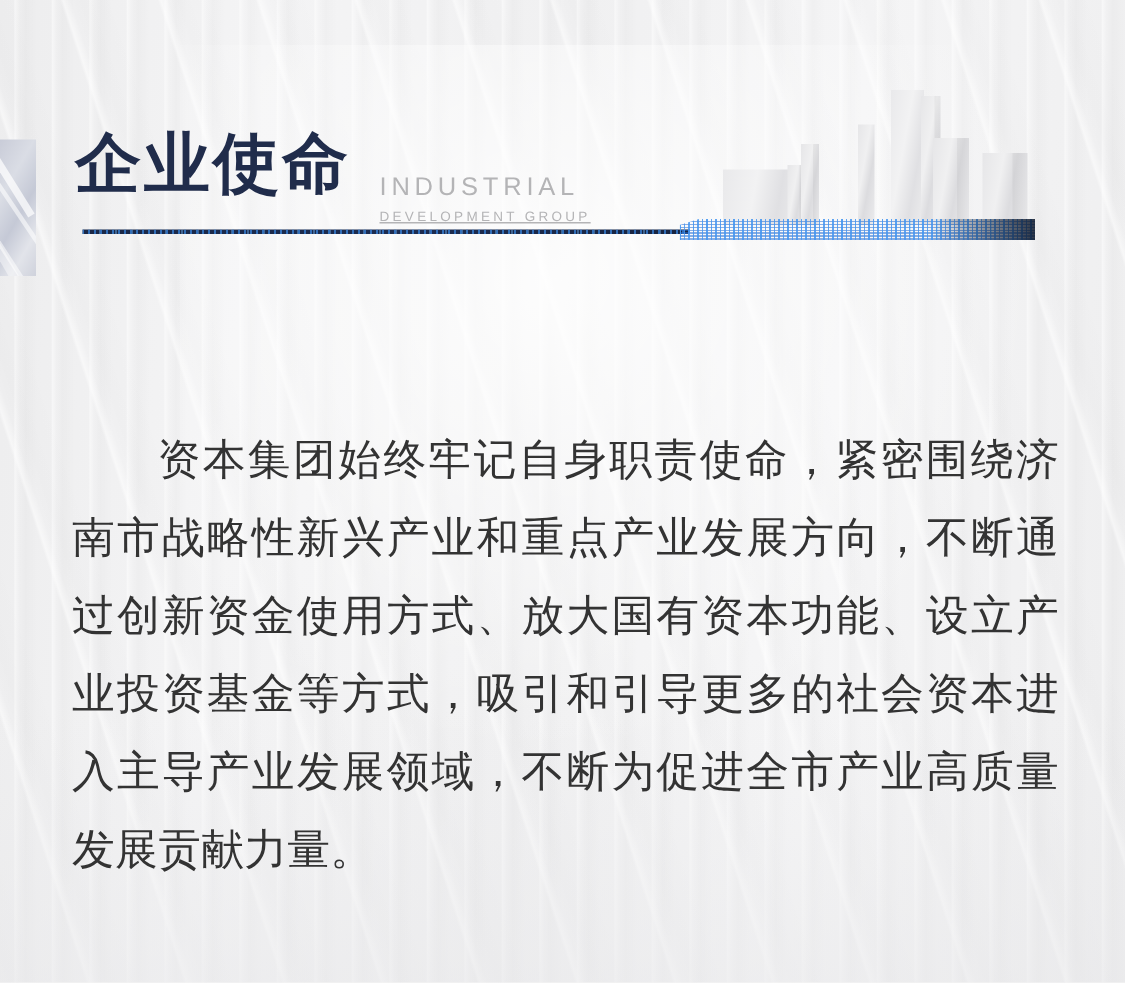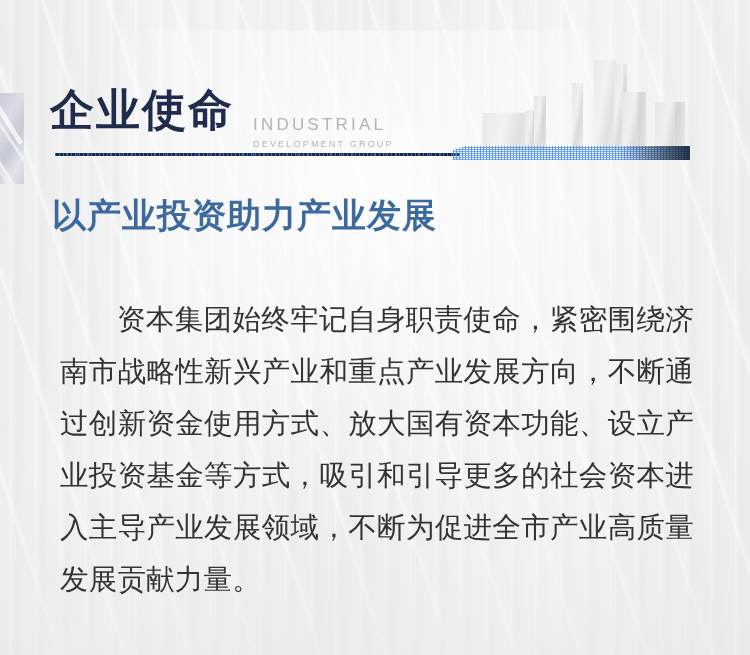--- a/index.html
+++ b/index.html
@@ -202,20 +202,21 @@
     color: #b4b4b6;
     line-height: 1.55;
   }
   .subtitle-en .l1 {
     font-size: 17px;
     letter-spacing: 3.2px;
   }
   .subtitle-en .l2 {
     font-size: 9px;
     letter-spacing: 2.2px;
+    text-decoration: underline;
   }
 
   .heading-blue {
     position: absolute;
     left: 52px;
     top: 198px;
     font-size: 34px;
     font-weight: 700;
     letter-spacing: 1px;
     color: #3c6a9f;
@@ -229,21 +230,21 @@
     left: 44px;
     top: 277px;
     width: 666px;
     font-size: 28.5px;
     line-height: 52px;
     color: #333333;
     text-align: justify;
     text-align-last: left;
     letter-spacing: 0.2px;
   }
-  .body-copy p { margin: 16px; }
+  .body-copy p { margin: 4px; }
   .body-copy p:first-child { text-indent: 2em; }
 </style>
 </head>
 <body>
 
 <div id="page">
 
   <div class="bg-vertical-streaks"></div>
   <div class="bg-diagonal-rays"></div>
   <div class="bg-soft-glow"></div>
@@ -278,19 +279,18 @@
   <div class="divider-wrap">
     <div class="divider-thin">
       <div class="dots"></div>
     </div>
     <div class="divider-band">
       <div class="pix"></div>
       <div class="fadeR"></div>
     </div>
   </div>
 
-  <div class="heading-blue">以产业投资助力产业发展</div>
 
   <div class="body-copy">
     <p>资本集团始终牢记自身职责使命，紧密围绕济南市战略性新兴产业和重点产业发展方向，不断通过创新资金使用方式、放大国有资本功能、设立产业投资基金等方式，吸引和引导更多的社会资本进入主导产业发展领域，不断为促进全市产业高质量发展贡献力量。</p>
   </div>
 
 </div>
 
 </body></html>

